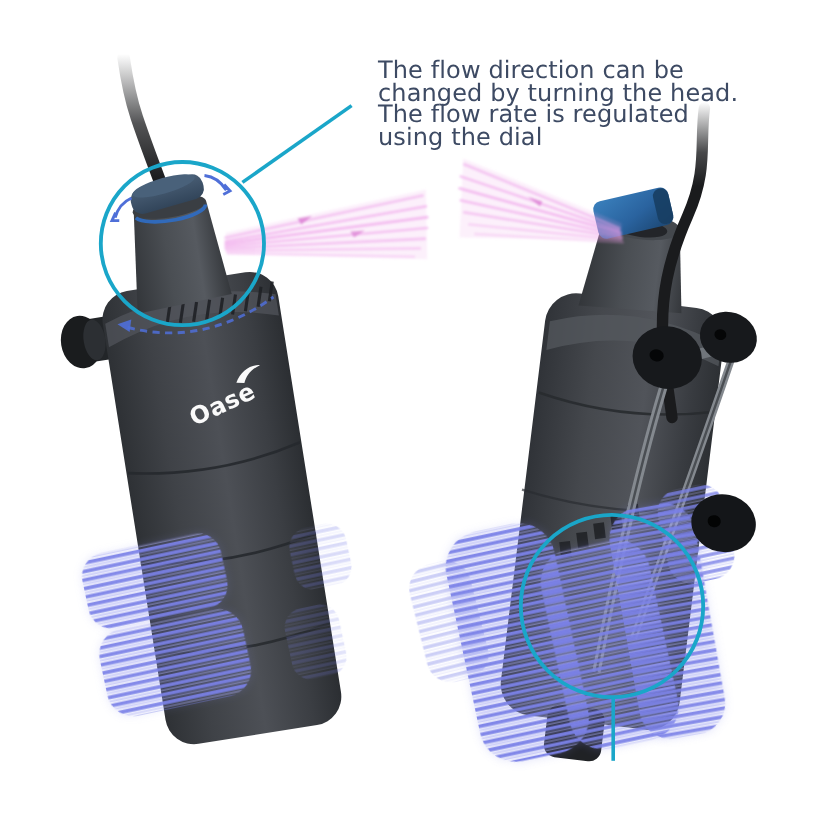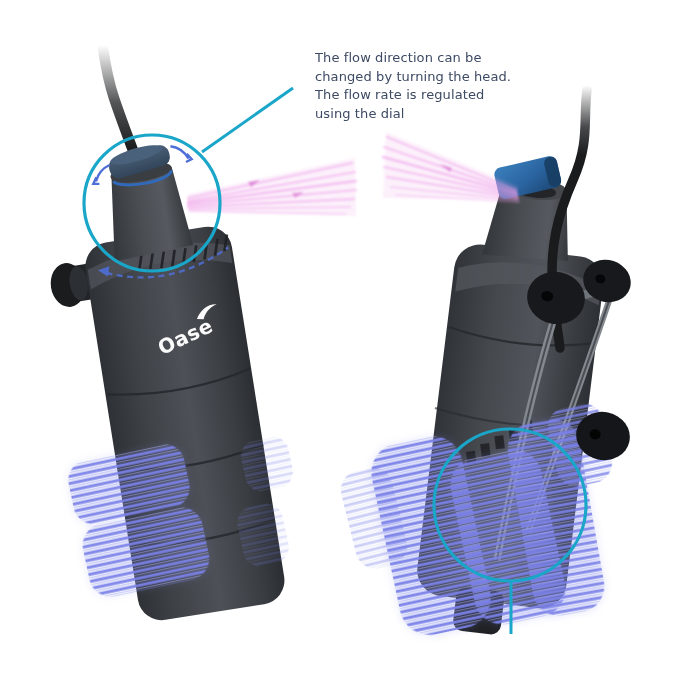--- a/index.html
+++ b/index.html
@@ -2,21 +2,21 @@
 <html><head>
 <meta charset="utf-8">
 <style>
   html,body{margin:0;padding:0;background:#fff;}
   .canvas{
     position:relative;width:700px;height:700px;background:#ffffff;
     font-family:"DejaVu Sans","Liberation Sans",sans-serif;overflow:hidden;
   }
   .canvas svg{position:absolute;left:0;top:0;}
   .callout-text{
-    position:absolute;color:#3d4a63;font-size:13px;line-height:18.5px;
+    position:absolute;color:#3d4a63;font-size:20px;line-height:18.5px;
     white-space:pre;letter-spacing:0.1px;
   }
   .callout-text.flow{left:315px;top:49px;}
   .callout-text.inlet{left:492px;top:638px;}
 </style>
 </head>
 <body>
 
 <div class="canvas">
 <svg width="700" height="700" viewBox="0 0 700 700">

